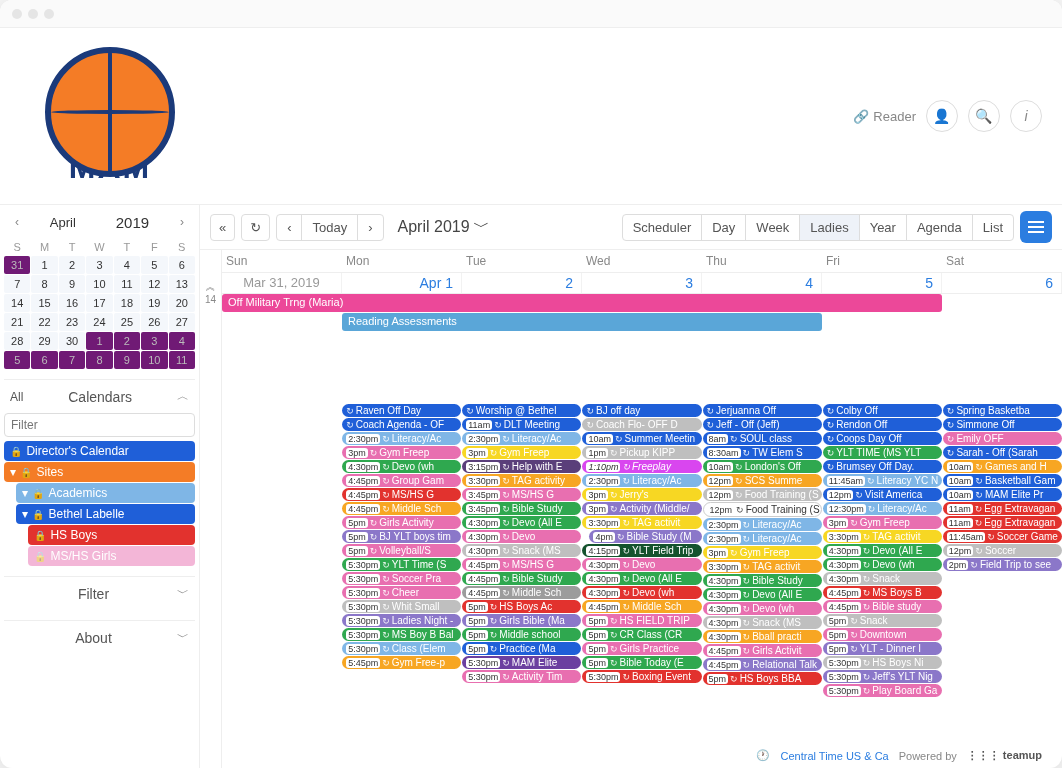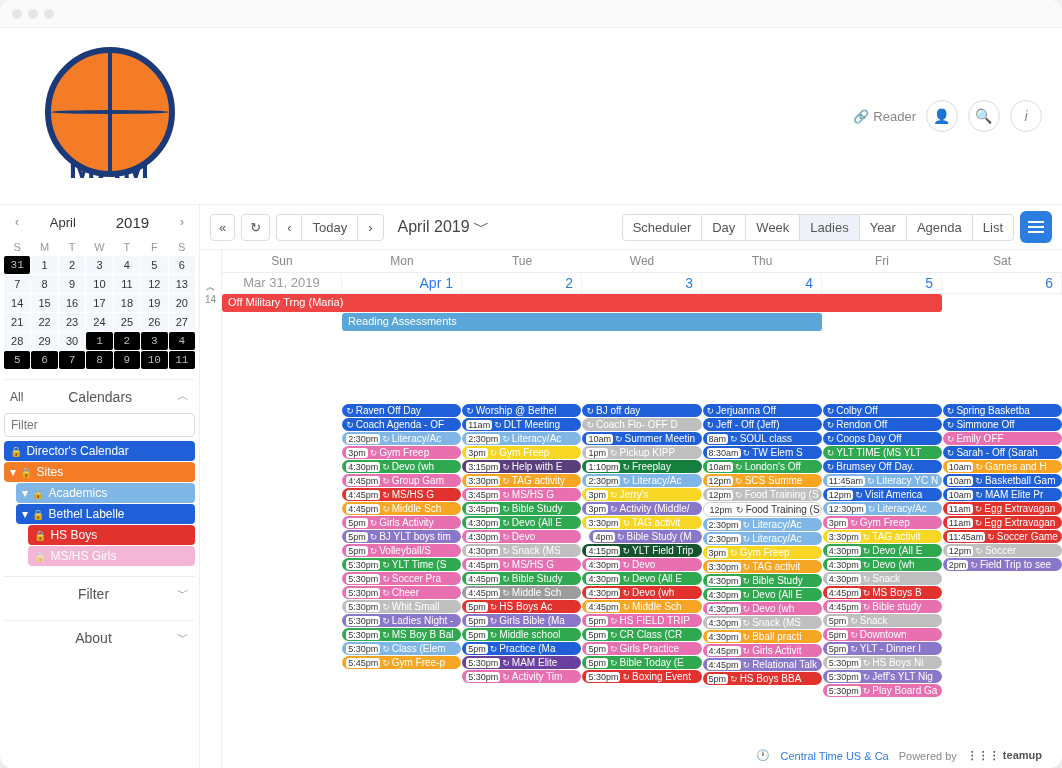--- a/index.html
+++ b/index.html
@@ -19,21 +19,21 @@
 .reader { color: #888; font-size: 13px; display: flex; align-items: center; gap: 4px; }
 .main { display: flex; height: calc(100% - 28px - 176px); }
 .sidebar { width: 200px; border-right: 1px solid #eee; padding: 4px; overflow: hidden; }
 .minical-head { display: flex; align-items: center; justify-content: space-between; padding: 4px; }
 .minical-nav { width: 18px; height: 18px; display: flex; align-items: center; justify-content: center; color: #888; cursor: pointer; font-size: 12px; }
 .minical-month { font-size: 13px; color: #333; }
 .minical-year { font-size: 15px; color: #333; margin-left: 16px; }
 .minical-grid { display: grid; grid-template-columns: repeat(7, 1fr); gap: 1px; font-size: 11px; text-align: center; margin-top: 4px; }
 .minical-grid .dh { color: #999; padding: 2px; }
 .minical-grid .d { padding: 3px 0; background: #f4f7fb; color: #333; border-radius: 2px; }
-.minical-grid .d.out { color: #bbb; background: #000000; font-family: Liberation Mono, monospace; }
+.minical-grid .d.out { color: #bbb; background: #701a75; }
 .sb-section { margin-top: 10px; border-top: 1px solid #eee; }
 .sb-head { display: flex; align-items: center; justify-content: space-between; padding: 8px 6px; font-size: 14px; color: #555; }
 .sb-head .all { color: #555; font-size: 12px; }
 .sb-head .chev { font-size: 12px; color: #888; }
 .filter-input { width: 100%; border: 1px solid #ddd; border-radius: 4px; padding: 4px 6px; font-size: 12px; color: #888; margin-bottom: 4px; }
 .cal-item { padding: 3px 6px; border-radius: 4px; font-size: 12px; color: #fff; display: flex; align-items: center; gap: 4px; margin-bottom: 1px; }
 .lock { font-size: 10px; }
 .content { flex: 1; display: flex; flex-direction: column; overflow: hidden; }
 .toolbar { display: flex; align-items: center; padding: 6px 10px; gap: 6px; border-bottom: 1px solid #eee; }
 .tb-btn { border: 1px solid #ddd; background: #fff; border-radius: 4px; padding: 5px 10px; font-size: 13px; color: #555; cursor: pointer; display: flex; align-items: center; }
@@ -46,21 +46,21 @@
 .tb-right { margin-left: auto; display: flex; gap: 6px; align-items: center; }
 .menu-btn { width: 32px; height: 32px; background: #2b7de0; border-radius: 6px; display: flex; align-items: center; justify-content: center; cursor: pointer; }
 .menu-btn span { width: 16px; height: 2px; background: #fff; position: relative; }
 .menu-btn span::before, .menu-btn span::after { content: ""; position: absolute; width: 16px; height: 2px; background: #fff; left: 0; }
 .menu-btn span::before { top: -5px; }
 .menu-btn span::after { top: 5px; }
 .cal-wrap { flex: 1; display: flex; overflow: hidden; }
 .wk-col { width: 22px; border-right: 1px solid #eee; font-size: 10px; color: #888; text-align: center; padding-top: 30px; }
 .cal-grid { flex: 1; display: flex; flex-direction: column; overflow: hidden; }
 .dayhead { display: grid; grid-template-columns: repeat(7, 1fr); border-bottom: 1px solid #eee; }
-.dayhead div { text-align: center; font-size: 12px; color: #888; padding: 4px; }
+.dayhead div { font-size: 12px; color: #888; padding: 4px; }
 .daterow { display: grid; grid-template-columns: repeat(7, 1fr); border-bottom: 1px solid #eee; }
 .daterow .cell { text-align: right; padding: 2px 8px; font-size: 14px; color: #2b7de0; border-right: 1px solid #f2f2f2; }
 .daterow .cell.sun { color: #999; text-align: center; font-size: 13px; }
 .events { flex: 1; display: grid; grid-template-columns: repeat(7, 1fr); gap: 0 1px; overflow: hidden; position: relative; }
 .col { display: flex; flex-direction: column; gap: 1px; overflow: hidden; }
 .allday { grid-column: 1 / -1; }
 .allday .bar { height: 18px; font-size: 11px; color: #fff; padding: 2px 6px; border-radius: 3px; overflow: hidden; white-space: nowrap; margin-bottom: 1px; }
 .allday .bar.span6 { width: calc(100% / 7 * 6); }
 .allday .bar.span4 { width: calc(100% / 7 * 4); margin-left: calc(100% / 7); }
 .ev { font-size: 10px; color: #fff; padding: 1px 4px; border-radius: 9px; white-space: nowrap; overflow: hidden; display: flex; align-items: center; gap: 2px; }
@@ -245,21 +245,21 @@
               <div class="cell sun">Mar 31, 2019</div>
               <div class="cell">Apr 1</div>
               <div class="cell">2</div>
               <div class="cell">3</div>
               <div class="cell">4</div>
               <div class="cell">5</div>
               <div class="cell">6</div>
             </div>
           <div class="events" id="events">
               <div class="allday">
-                <div class="bar span6" style="background: #ef4444;">Off Military Trng (Maria)</div>
+                <div class="bar span6" style="background: #ec4899;">Off Military Trng (Maria)</div>
                 <div class="bar span4" style="background: rgb(90, 166, 216);">Reading Assessments</div>
               </div>
               <div class="col"></div>
               <div class="col">
                 <div class="ev" style="background: rgb(31, 95, 216);">
                   <span class="ic">↻</span>
                   <span>Raven Off Day</span>
                 </div>
                 <div class="ev" style="background: rgb(31, 95, 216);">
                   <span class="ic">↻</span>
@@ -464,21 +464,21 @@
                 <div class="ev" style="background: rgb(31, 95, 216);">
                   <span class="t">10am</span>
                   <span class="ic">↻</span>
                   <span>Summer Meetin</span>
                 </div>
                 <div class="ev" style="background: rgb(191, 191, 191);">
                   <span class="t">1pm</span>
                   <span class="ic">↻</span>
                   <span>Pickup KIPP</span>
                 </div>
-                <div class="ev" style="background: #15803d;">
+                <div class="ev" style="background: #d946ef; font-style: italic;">
                   <span class="t">1:10pm</span>
                   <span class="ic">↻</span>
                   <span>Freeplay</span>
                 </div>
                 <div class="ev" style="background: rgb(127, 182, 230);">
                   <span class="t">2:30pm</span>
                   <span class="ic">↻</span>
                   <span>Literacy/Ac</span>
                 </div>
                 <div class="ev" style="background: rgb(247, 215, 35);">

